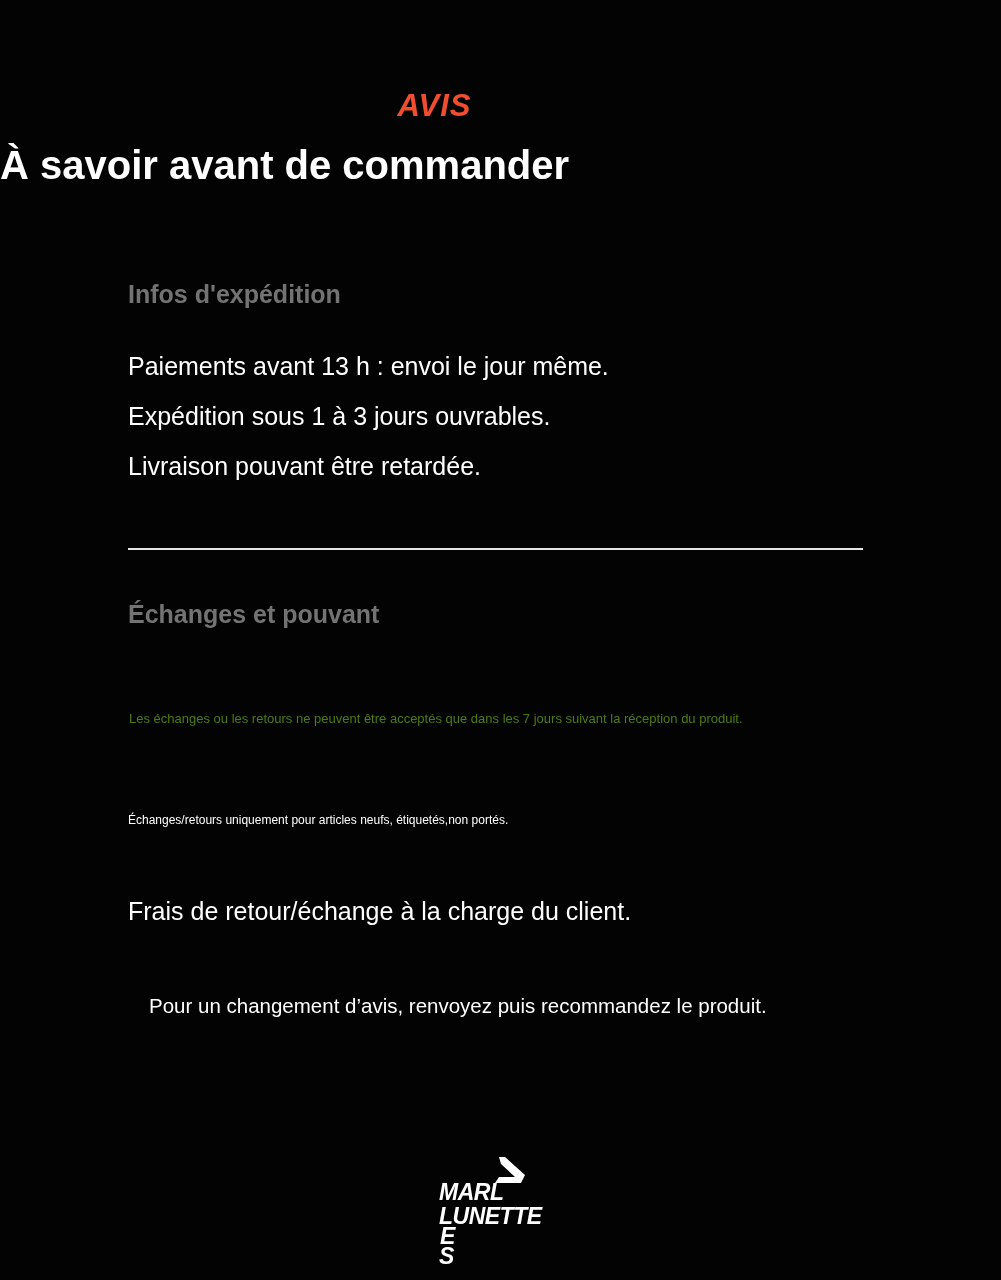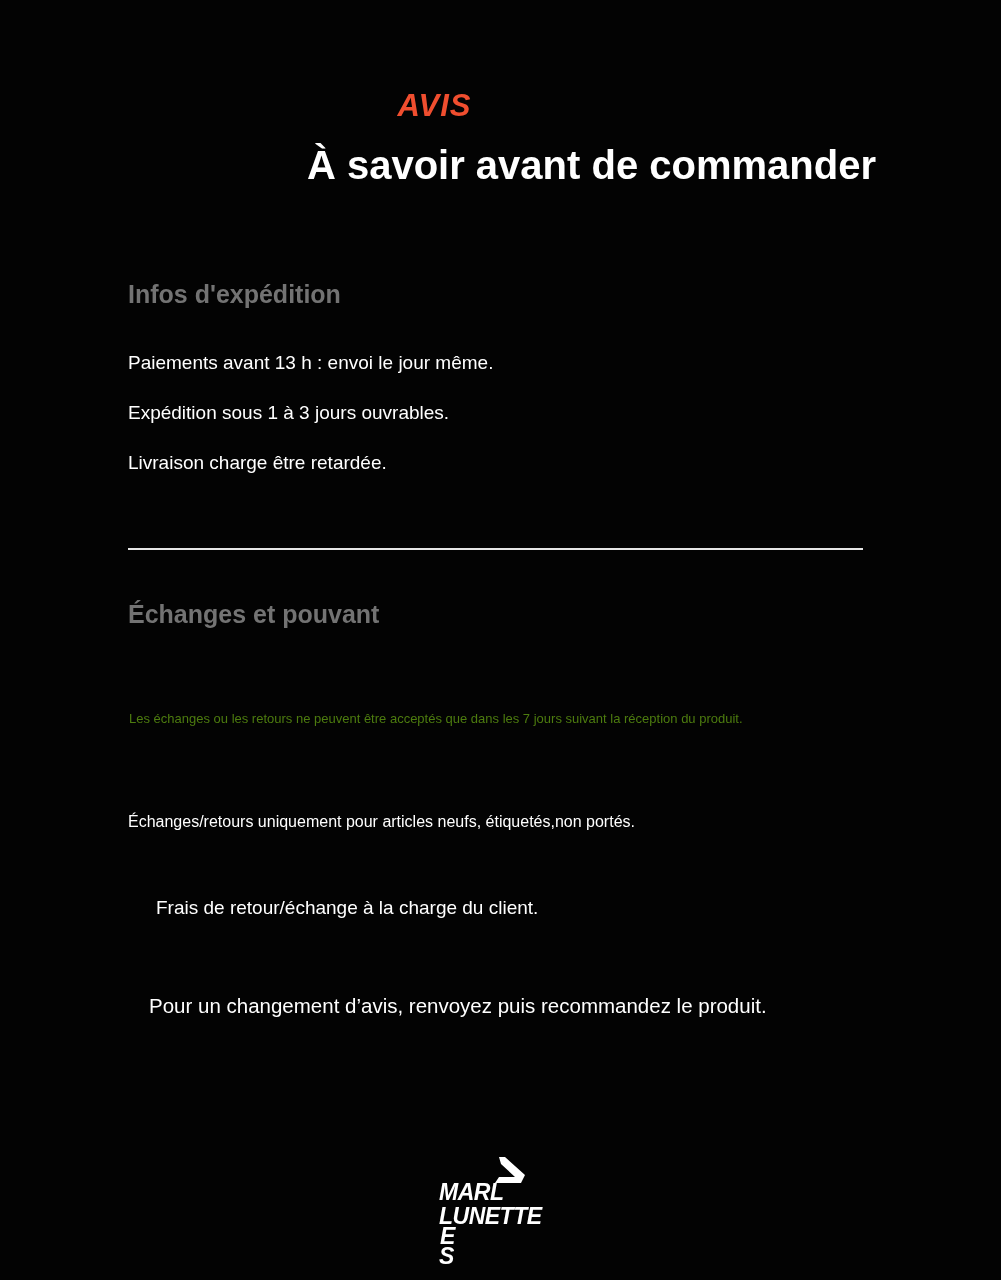--- a/index.html
+++ b/index.html
@@ -16,41 +16,41 @@
     .abs { position: absolute; white-space: nowrap; }
     .eyebrow {
       left: 0; width: 869px; top: 88px;
       text-align: center;
       font-size: 31px; font-weight: 700; font-style: italic;
       letter-spacing: 1px;
       color: #f04e2f;
     }
     .title {
       left: 0; width: 876px; top: 143px;
-      text-align: right;
+      text-align: left;
       font-size: 40px; font-weight: 700;
       color: #ffffff;
     }
     .section-heading {
       left: 128px;
       font-size: 25px; font-weight: 700;
       color: #737373;
     }
     .line-lg {
       left: 128px;
-      font-size: 19px; font-weight: 400;
+      font-size: 25px; font-weight: 400;
       color: #ffffff;
     }
     .line-sm {
       left: 129px;
       font-size: 13px; color: #4d7c0f;
     }
     .line-md {
       left: 128px;
-      font-size: 16px; color: #ffffff;
+      font-size: 12px; color: #ffffff;
     }
     .line-md2 {
       left: 129px;
       font-size: 20.5px; color: #ffffff; margin-left: 20px;
     }
     .divider {
       position: absolute;
       left: 128px; top: 548px;
       width: 735px; height: 2px;
       background: #e6e6e6;
@@ -72,30 +72,30 @@
 </head>
 <body>
 
 <div class="abs eyebrow">AVIS</div>
 <div class="abs title">À savoir avant de commander</div>
 
 <section>
   <div class="abs section-heading" style="top:280px;">Infos d'expédition</div>
   <div class="abs line-lg" style="top:352px;">Paiements avant 13 h : envoi le jour même.</div>
   <div class="abs line-lg" style="top:402px;">Expédition sous 1 à 3 jours ouvrables.</div>
-  <div class="abs line-lg" style="top:452px;">Livraison charge être retardée.</div>
+  <div class="abs line-lg" style="top:452px;">Livraison pouvant être retardée.</div>
 </section>
 
 <div class="divider"></div>
 
 <section>
   <div class="abs section-heading" style="top:600px;">Échanges et pouvant</div>
   <div class="abs line-sm" style="top:711px;">Les échanges ou les retours ne peuvent être acceptés que dans les 7 jours suivant la réception du produit.</div>
   <div class="abs line-md" style="top:813px;">Échanges/retours uniquement pour articles neufs, étiquetés,non portés.</div>
-  <div class="abs line-lg" style="top:897px;margin-left:28px;">Frais de retour/échange à la charge du client.</div>
+  <div class="abs line-lg" style="top:897px;">Frais de retour/échange à la charge du client.</div>
   <div class="abs line-md2" style="top:994px;">Pour un changement d’avis, renvoyez puis recommandez le produit.</div>
 </section>
 
 <div class="logo">
   <span style="left:0; top:6px;">MARL</span>
   <svg style="position:absolute; left:52px; top:0;" width="42" height="32" viewBox="0 0 42 32">
     <path d="M8 2 L14 2 L34 20 L30 28 L4 28 L8 22 L24 22 L10 9 Z" fill="#ffffff"></path>
   </svg>
   <span style="left:0; top:30px;font-style:italic;">LUNETTE</span>
   <span style="left:1px; top:50px;">E</span>

